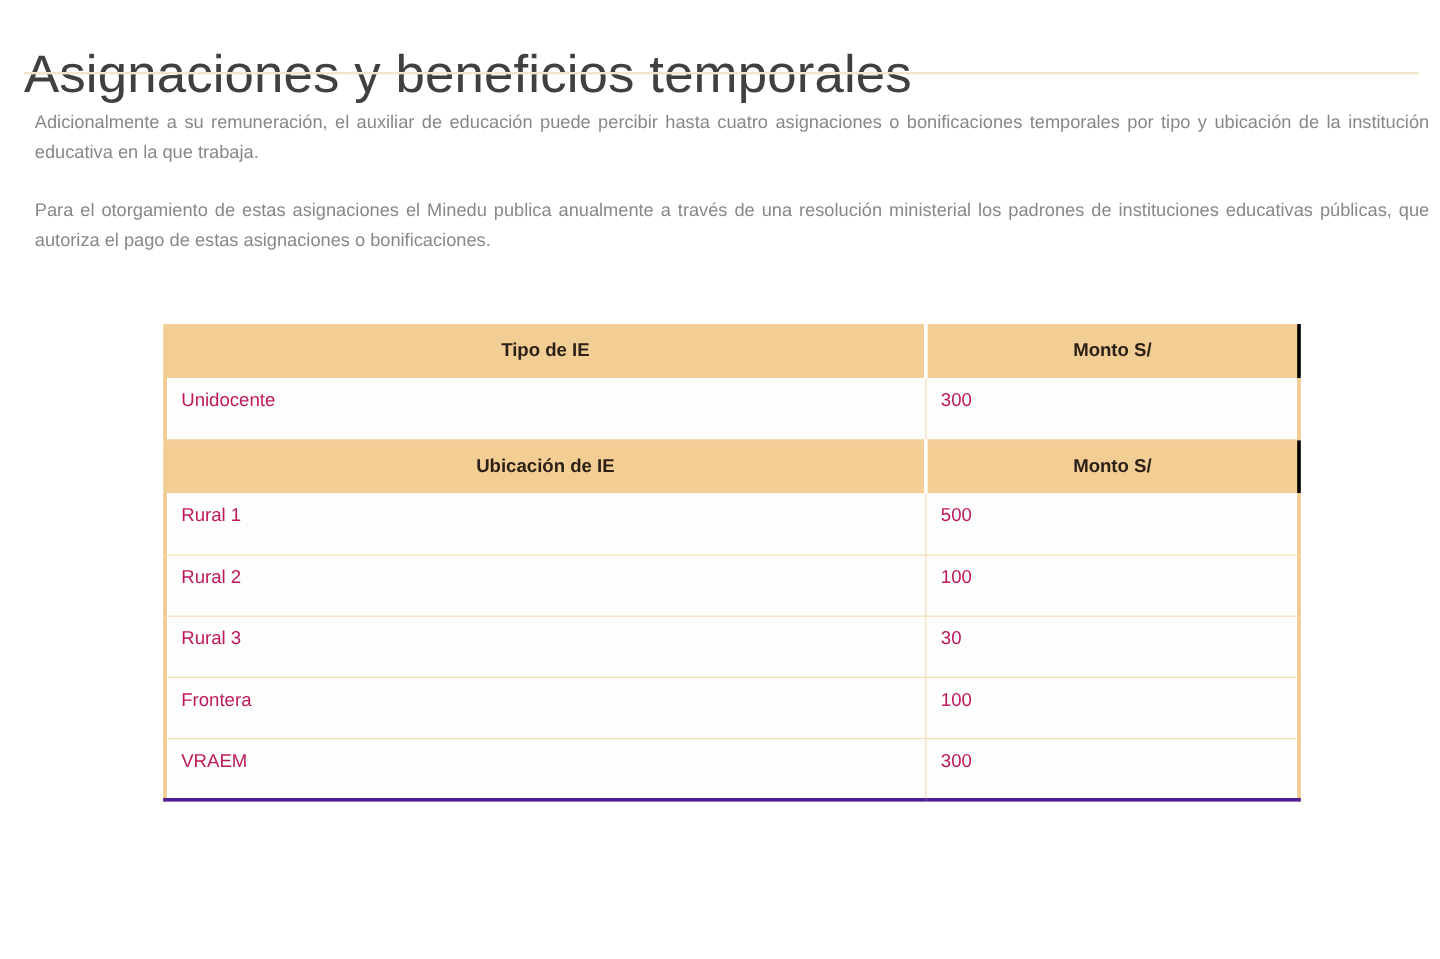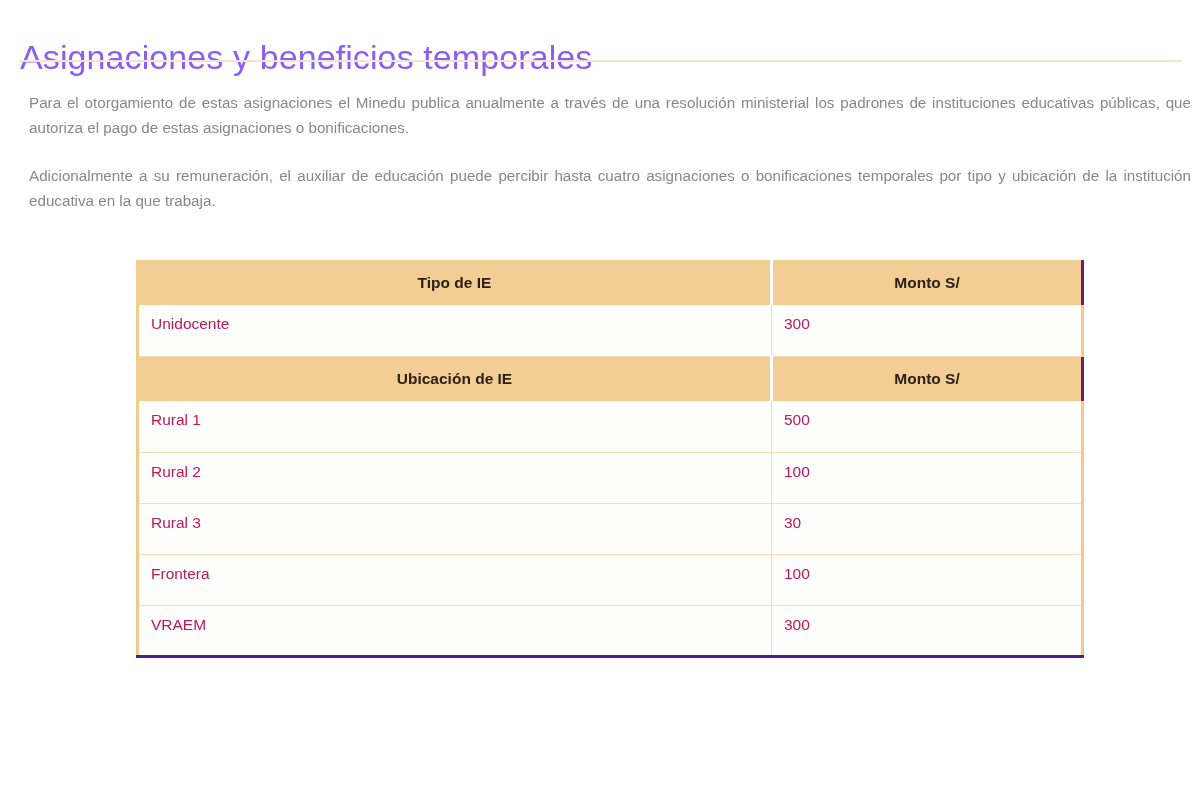--- a/index.html
+++ b/index.html
@@ -19,23 +19,23 @@
     width: 1200px;
     height: 799px;
     box-sizing: border-box;
   }
 
   
   .page-title {
     position: absolute;
     left: 20px;
     top: 12px;
-    font-size: 34px;
+    font-size: 44px;
     font-weight: 400;
-    color: #8b5cf6;
+    color: #404040;
     letter-spacing: 0.1px;
     line-height: 44px;
     white-space: nowrap;
   }
   .title-rule {
     position: absolute;
     left: 20px;
     top: 60px;
     width: 1162px;
     height: 2px;
@@ -56,21 +56,21 @@
     color: #888888;
     text-align: justify;
     text-justify: inter-word;
   }
   .para:last-child { margin-bottom: 0; }
 
   
   .table-wrap {
     position: absolute;
     left: 136px;
-    top: 260px;
+    top: 270px;
     width: 945px;
     border-radius: 20px;
   }
   table.data-table {
     width: 945px;
     border-collapse: collapse;
     table-layout: fixed;
     font-size: 15.5px;
   }
   table.data-table col.col-label { width: 634px; }
@@ -112,35 +112,35 @@
     border-right: 1px solid #f6dcb9;
   }
   .data-table td.cell-amount {
     border-right: 3px solid #f2c98d;
     border-left: 1px solid #f6dcb9;
   }
   .data-table tr.header-row th.th-label {
     border-left: 3px solid #f2ce95;
   }
   .data-table tr.header-row th.th-amount {
-    border-right: 3px solid #701a75;
+    border-right: 3px solid #000000;
   }
 </style>
 </head>
 <body>
 
 <div class="page">
 
   <h1 class="page-title">Asignaciones y beneficios temporales</h1>
 
   <div class="title-rule"></div>
 
   <div class="body-copy">
+    <p class="para">Adicionalmente a su remuneración, el auxiliar de educación puede percibir hasta cuatro asignaciones o bonificaciones temporales por tipo y ubicación de la institución educativa en la que trabaja.</p>
     <p class="para">Para el otorgamiento de estas asignaciones el Minedu publica anualmente a través de una resolución ministerial los padrones de instituciones educativas públicas, que autoriza el pago de estas asignaciones o bonificaciones.</p>
-    <p class="para">Adicionalmente a su remuneración, el auxiliar de educación puede percibir hasta cuatro asignaciones o bonificaciones temporales por tipo y ubicación de la institución educativa en la que trabaja.</p>
   </div>
 
   <div class="table-wrap">
     <table class="data-table">
       <colgroup>
         <col class="col-label">
         <col class="col-amount">
       </colgroup>
       <tbody id="table-body">
           <tr class="header-row">

